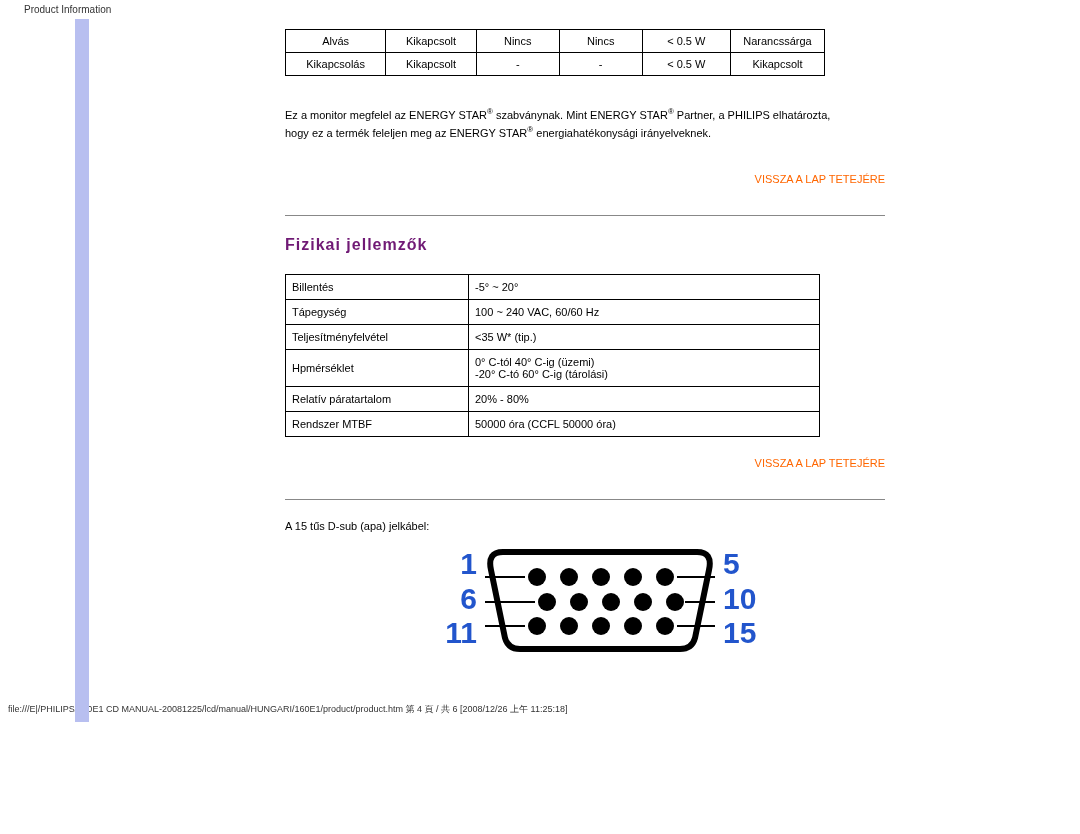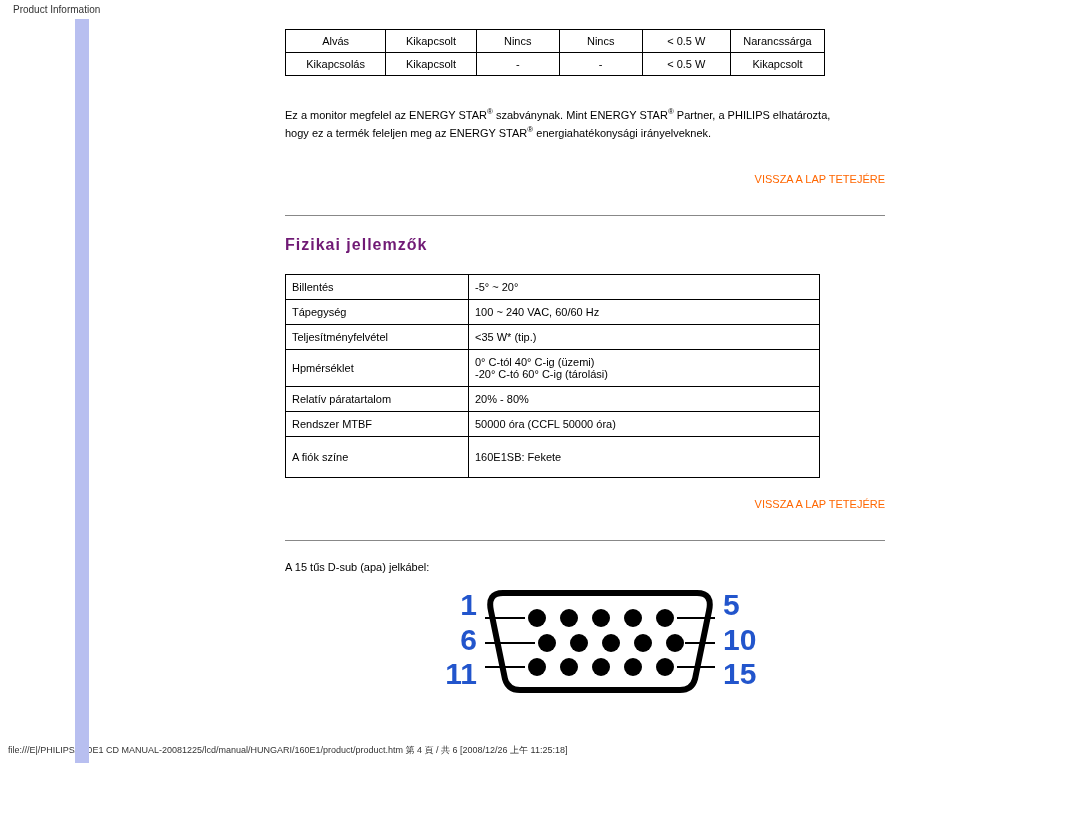--- a/index.html
+++ b/index.html
@@ -6,21 +6,21 @@
     margin: 0;
     padding: 0;
     font-family: Arial, sans-serif;
     font-size: 11px;
     color: #000;
     background: #fff;
     width: 1080px;
   }
   .header-title {
     font-size: 10px;
-    padding: 4px 13px;
+    padding: 4px 24px;
     color: #333;
   }
   .page-wrap {
     position: relative;
     margin: 0 auto;
     width: 1000px;
   }
   .side-stripe {
     position: absolute;
     left: 35px;
@@ -180,24 +180,20 @@
             <td style="white-space:pre-line">0° C-tól 40° C-ig (üzemi)
 -20° C-tó 60° C-ig (tárolási)</td>
           </tr>
       <tr>
             <td class="lbl">Relatív páratartalom</td>
             <td>20% - 80%</td>
           </tr>
       <tr>
             <td class="lbl">Rendszer MTBF</td>
             <td>50000 óra (CCFL 50000 óra)</td>
-          </tr>
-      <tr>
-            <td class="lbl" style="padding-top:14px;padding-bottom:14px">A fiók színe</td>
-            <td>160E1SB: Fekete</td>
           </tr>
     </tbody>
       </table>
 
     <div class="back-top">
       <a href="#">VISSZA A LAP TETEJÉRE</a>
     </div>
 
     <hr class="sep">
 

